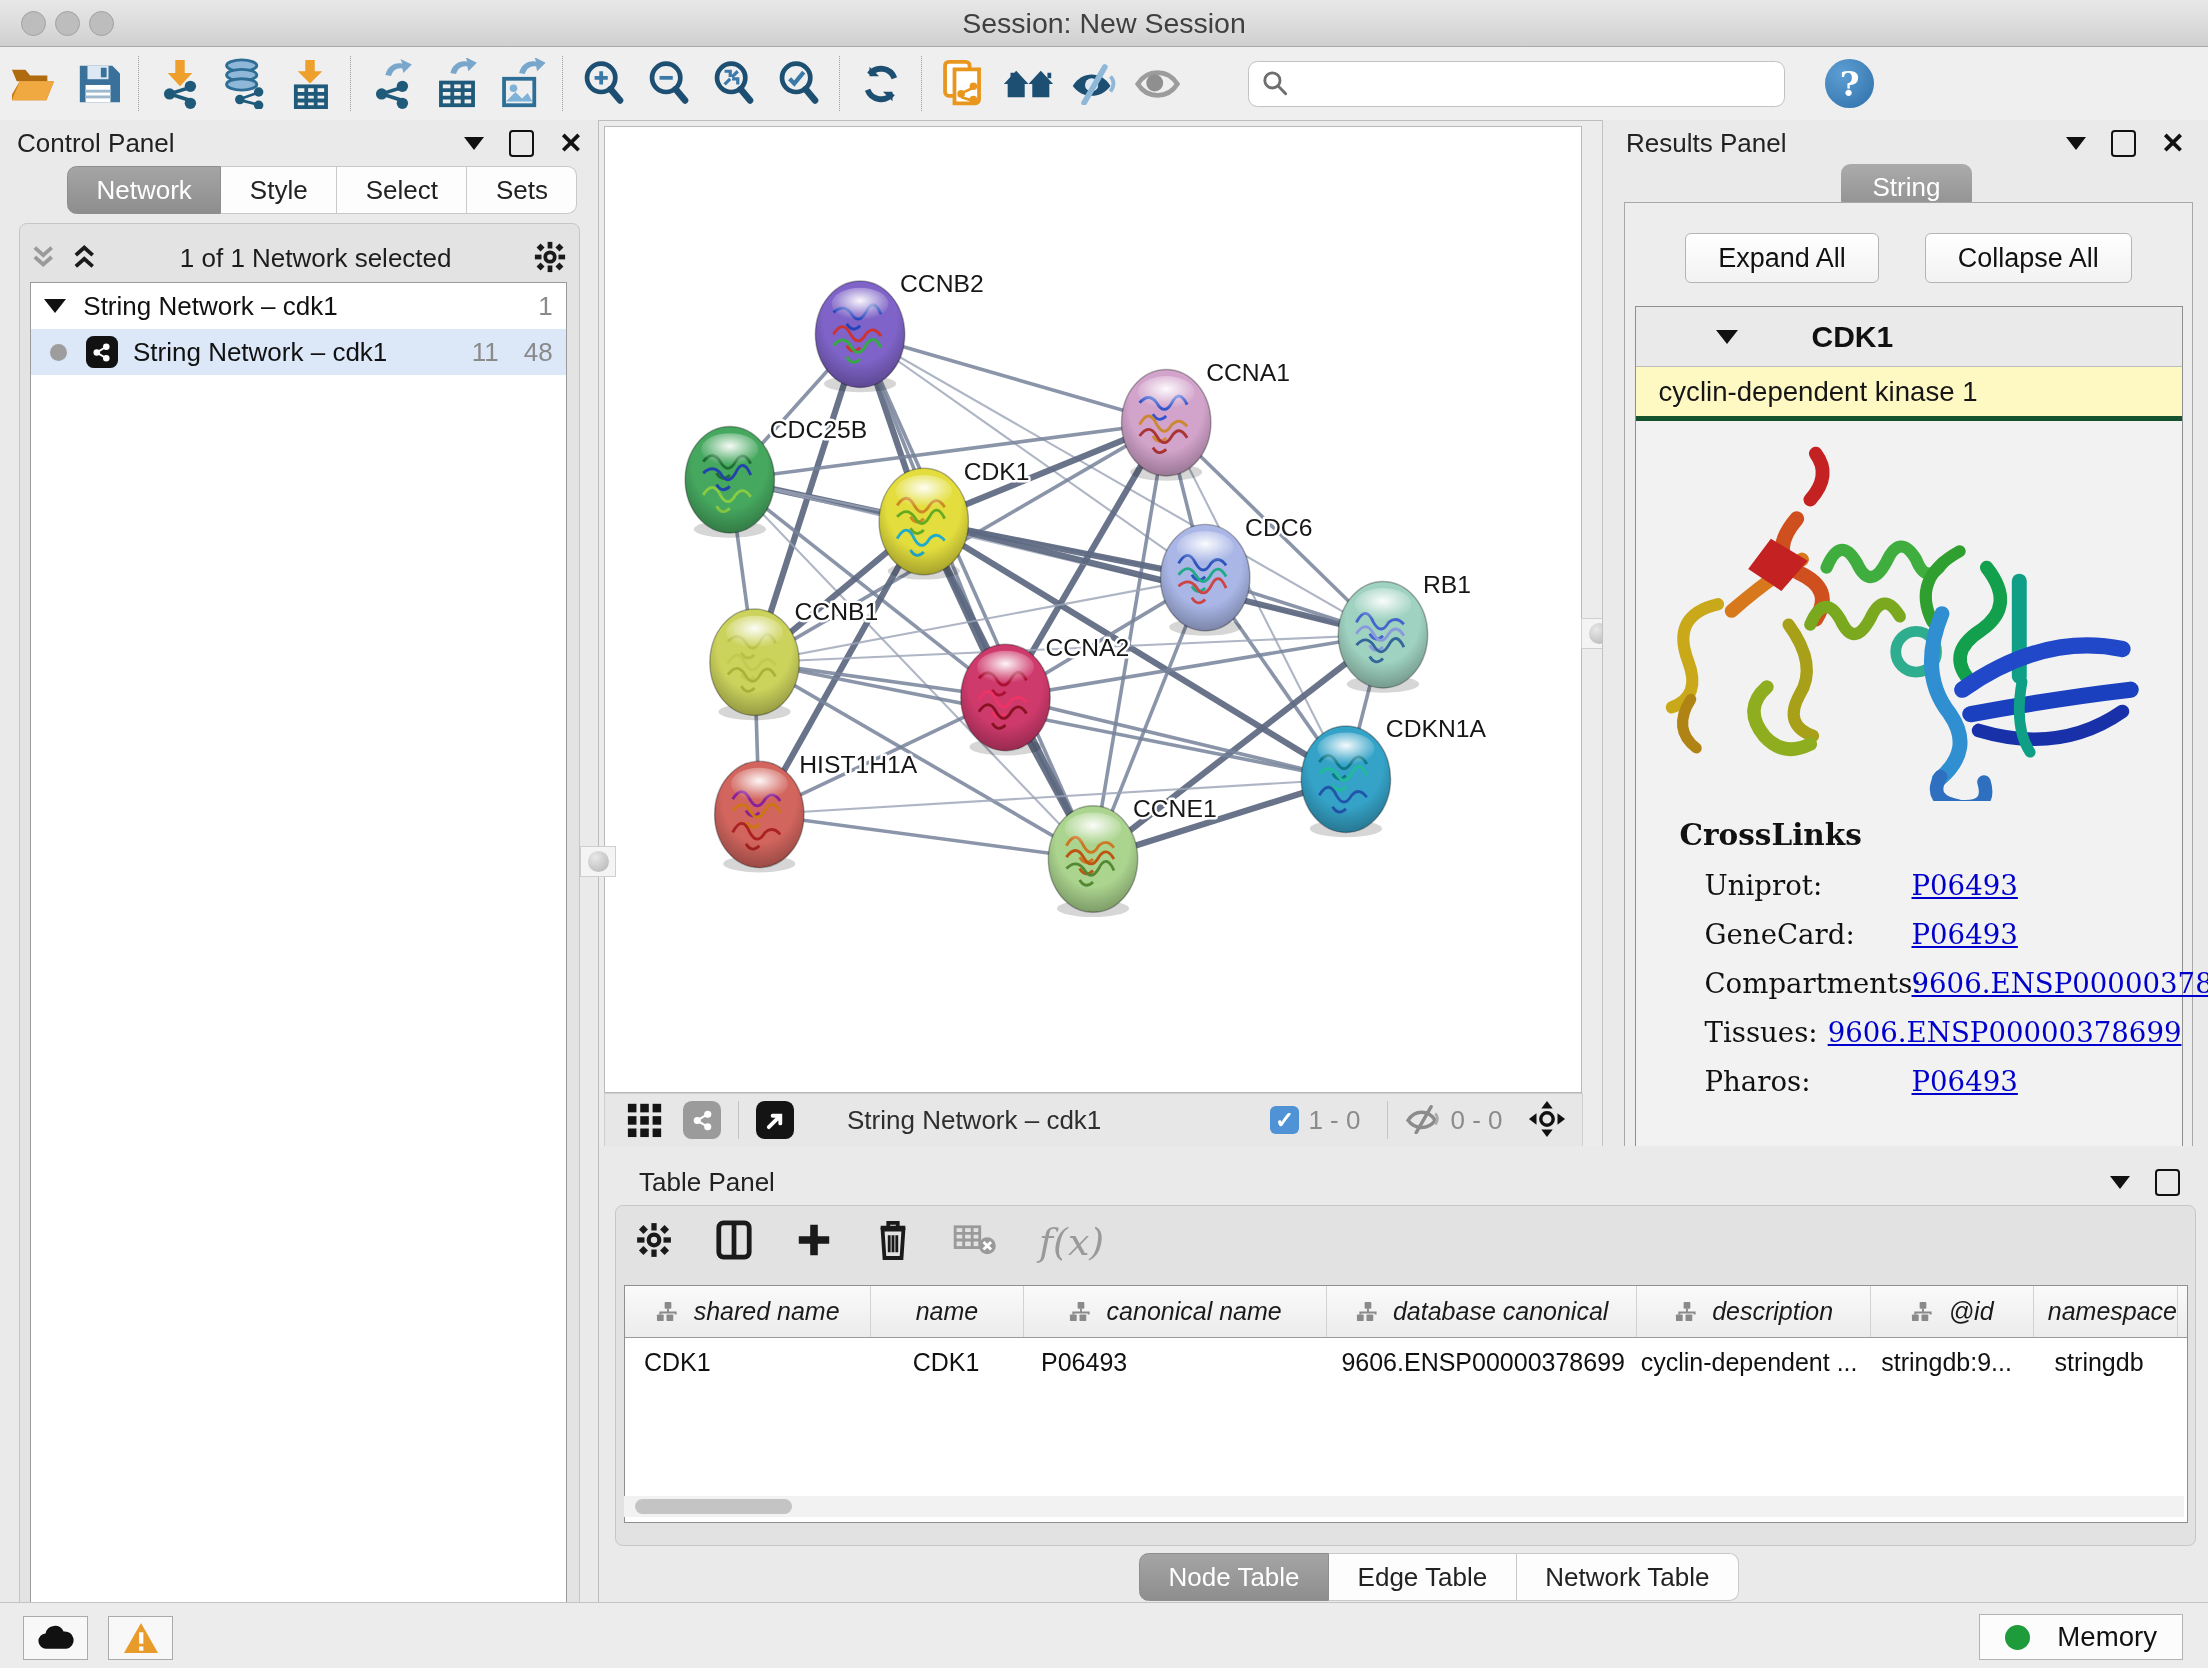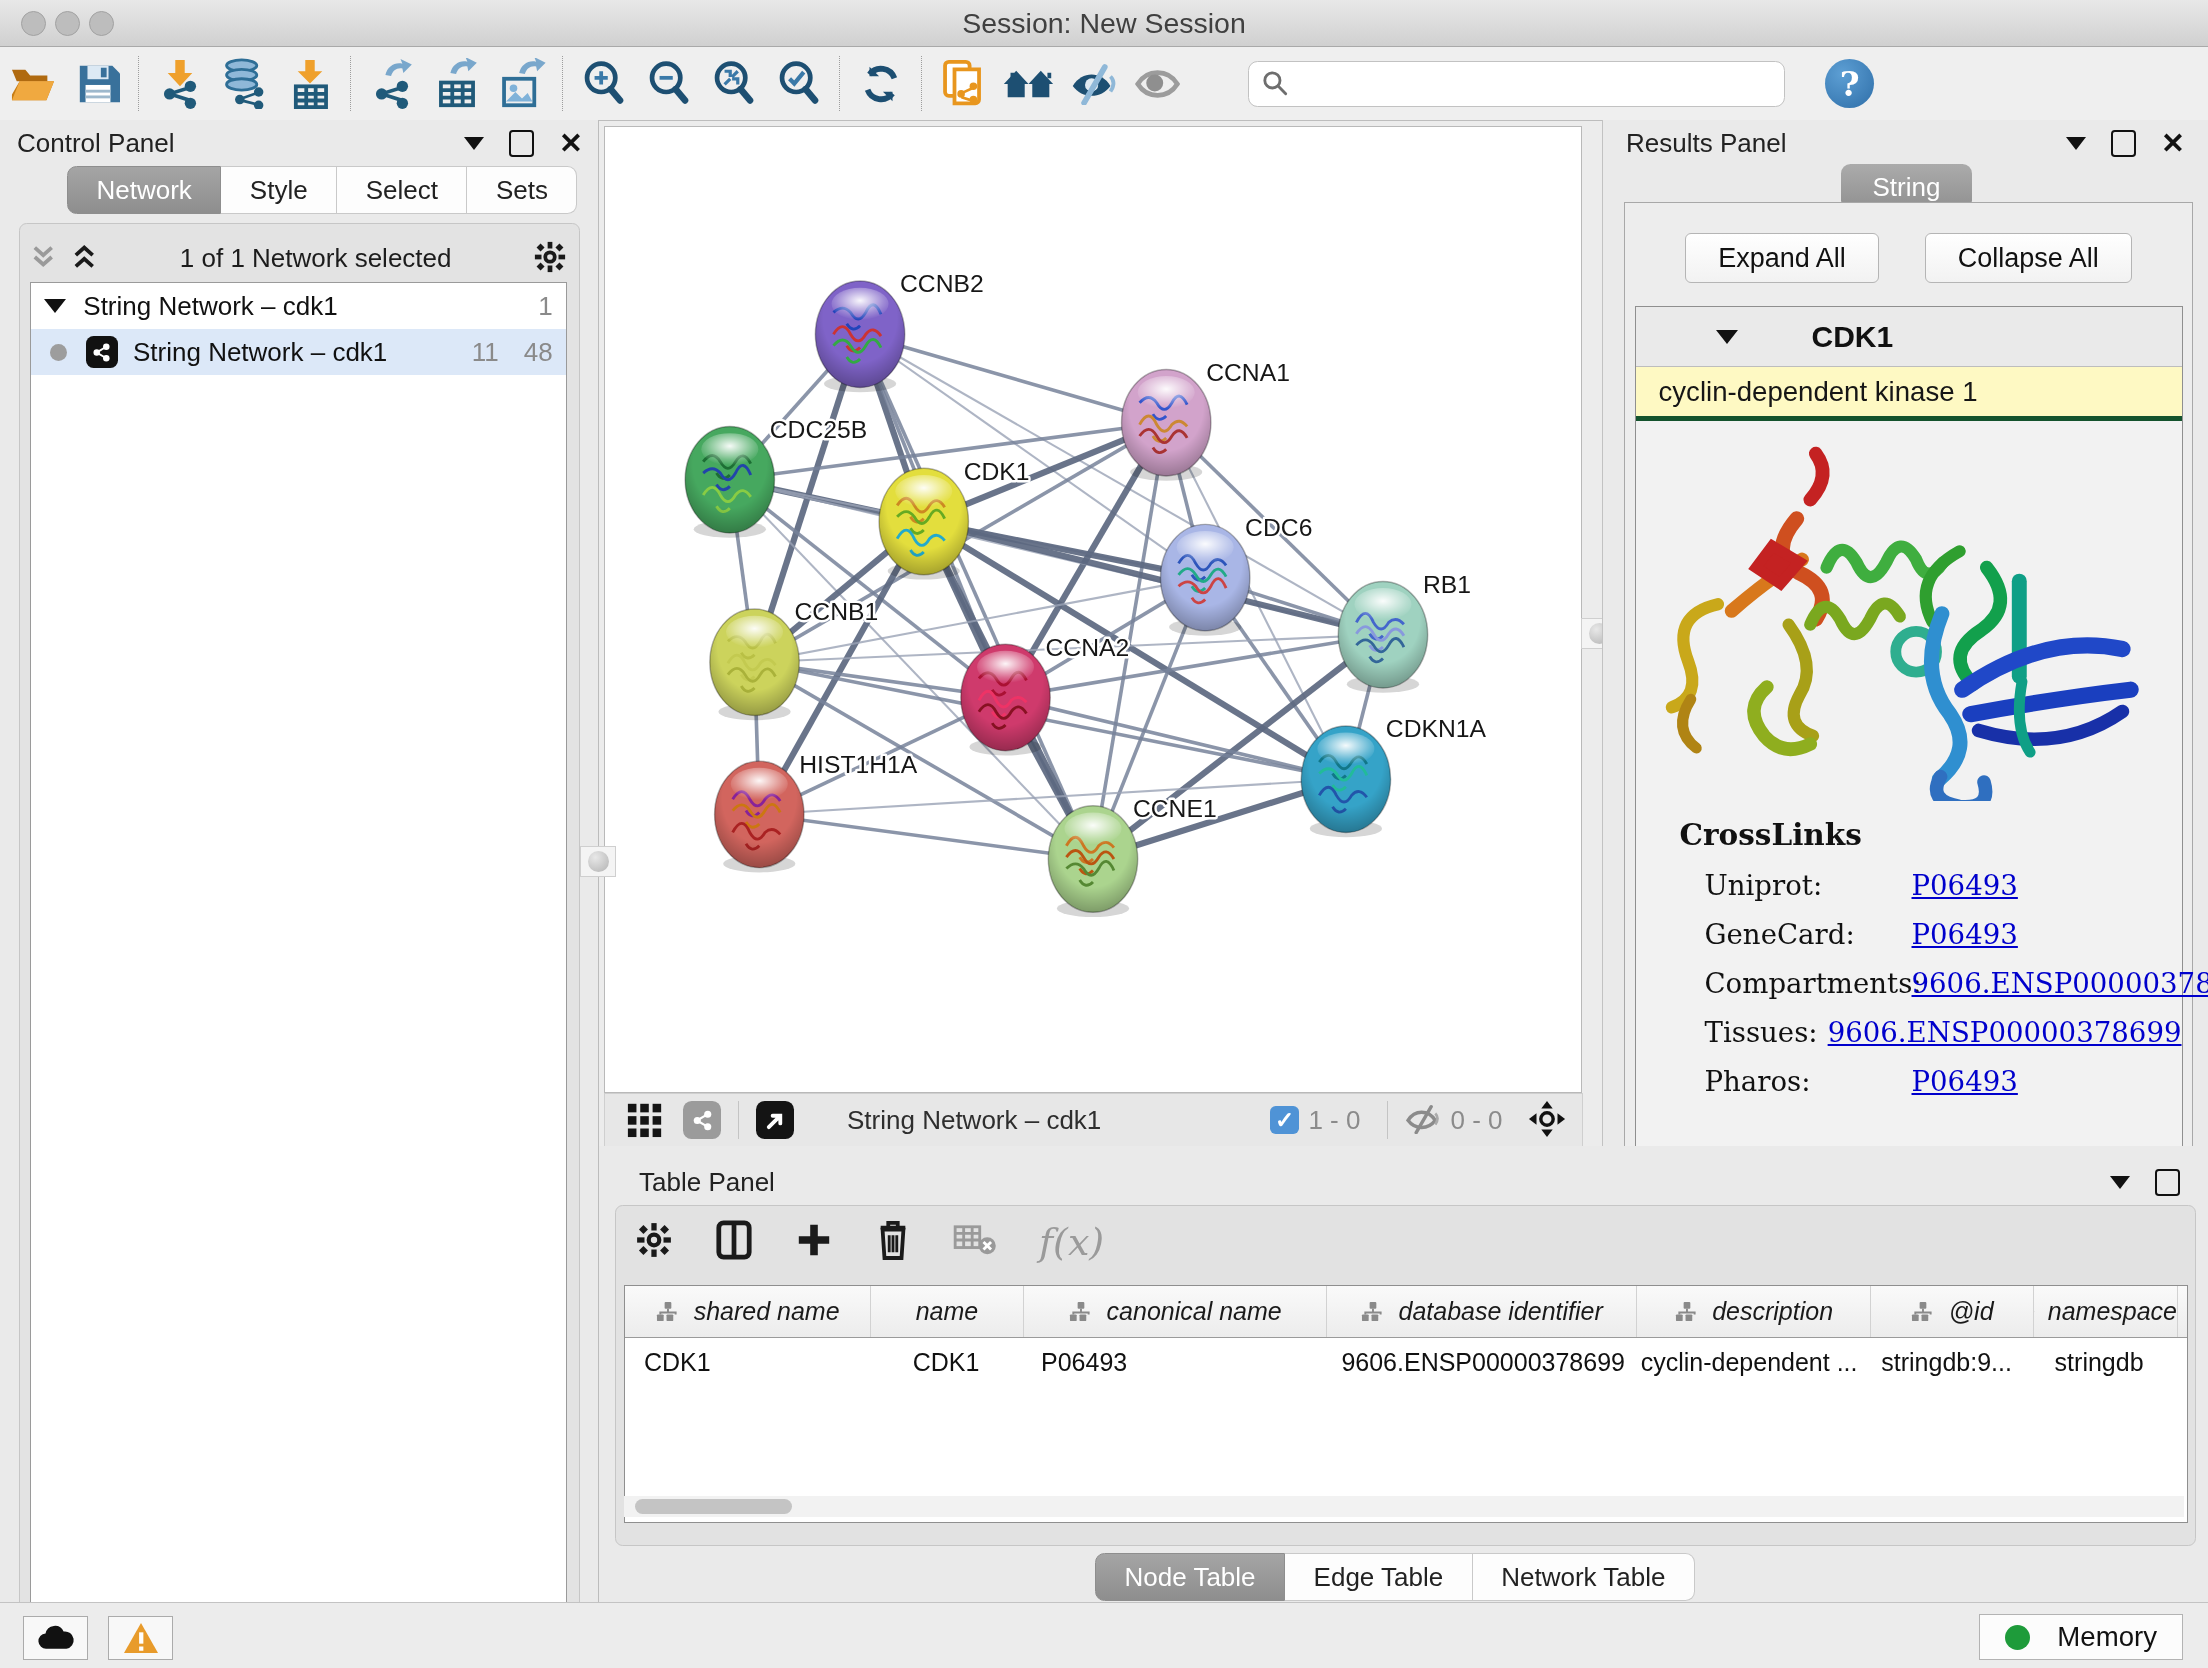--- a/index.html
+++ b/index.html
@@ -110,21 +110,21 @@
     overflow:hidden;}
   #tp-head{display:flex;height:51px;background:linear-gradient(#fafafa,#ececec);
     border-bottom:1.9px solid #9a9a9a;font-style:italic;}
   .th{display:flex;align-items:center;justify-content:center;gap:13.3px;font-size:25px;color:#1a1a1a;
     border-right:1px solid #d2d2d2;overflow:hidden;white-space:nowrap;flex:0 0 auto;}
   #tp-row{display:flex;height:49px;align-items:center;}
   .td{font-size:25px;color:#111;overflow:hidden;white-space:nowrap;flex:0 0 auto;}
   #hscroll{left:25px;top:350px;width:1560px;height:21px;background:#f2f2f2;}
   #hscroll i{display:block;width:157px;height:15px;margin-top:2.9px;margin-left:11.4px;
     border-radius:7.6px;background:#c4c4c4;}
-  #tp-tabs{left:496px;top:407px;}
+  #tp-tabs{left:540px;top:407px;}
   
   #statusbar{left:0;top:1602px;width:2208px;height:67px;background:#ececec;border-top:1px solid #c3c3c3;}
   .sb-btn{position:absolute;top:13.3px;width:63px;height:42px;background:#f8f8f8;
     border:1.9px solid #ababab;display:flex;align-items:center;justify-content:center;}
   #memory-btn{position:absolute;right:25px;top:11.4px;height:44px;background:#fcfcfc;
     border:1.9px solid #b3b3b3;display:flex;align-items:center;gap:27px;padding:0 25px;font-size:27.6px;color:#111;}
   #memory-btn .g{width:25px;height:25px;border-radius:50%;background:#1e9b3a;}
   
   text.node-label{font-family:"Liberation Sans",sans-serif;font-size:26px;fill:#161616;
     paint-order:stroke;stroke:#ffffff;stroke-width:5px;stroke-linejoin:round;}
@@ -835,21 +835,21 @@
             <svg width="25" height="23" viewBox="0 0 26 24">
               <g fill="#8a8a8a">
                 <rect x="10" y="2" width="7" height="7" rx="1"></rect>
                 <rect x="2" y="15" width="7" height="7" rx="1"></rect>
                 <rect x="12" y="15" width="7" height="7" rx="1"></rect>
                 <path d="M12.5 9h2v4h-2z"></path>
                 <path d="M5 13h17v2H5z" fill-opacity="0"></path>
                 <path d="M4.5 15v-3h18v3h-2v-1h-14v1z"></path>
               </g>
             </svg>
-            <span>database identifier</span>
+            <span>database canonical</span>
           </div>
           <div class="th" style="width: 233px;">
             <svg width="25" height="23" viewBox="0 0 26 24">
               <g fill="#8a8a8a">
                 <rect x="10" y="2" width="7" height="7" rx="1"></rect>
                 <rect x="2" y="15" width="7" height="7" rx="1"></rect>
                 <rect x="12" y="15" width="7" height="7" rx="1"></rect>
                 <path d="M12.5 9h2v4h-2z"></path>
                 <path d="M5 13h17v2H5z" fill-opacity="0"></path>
                 <path d="M4.5 15v-3h18v3h-2v-1h-14v1z"></path>

